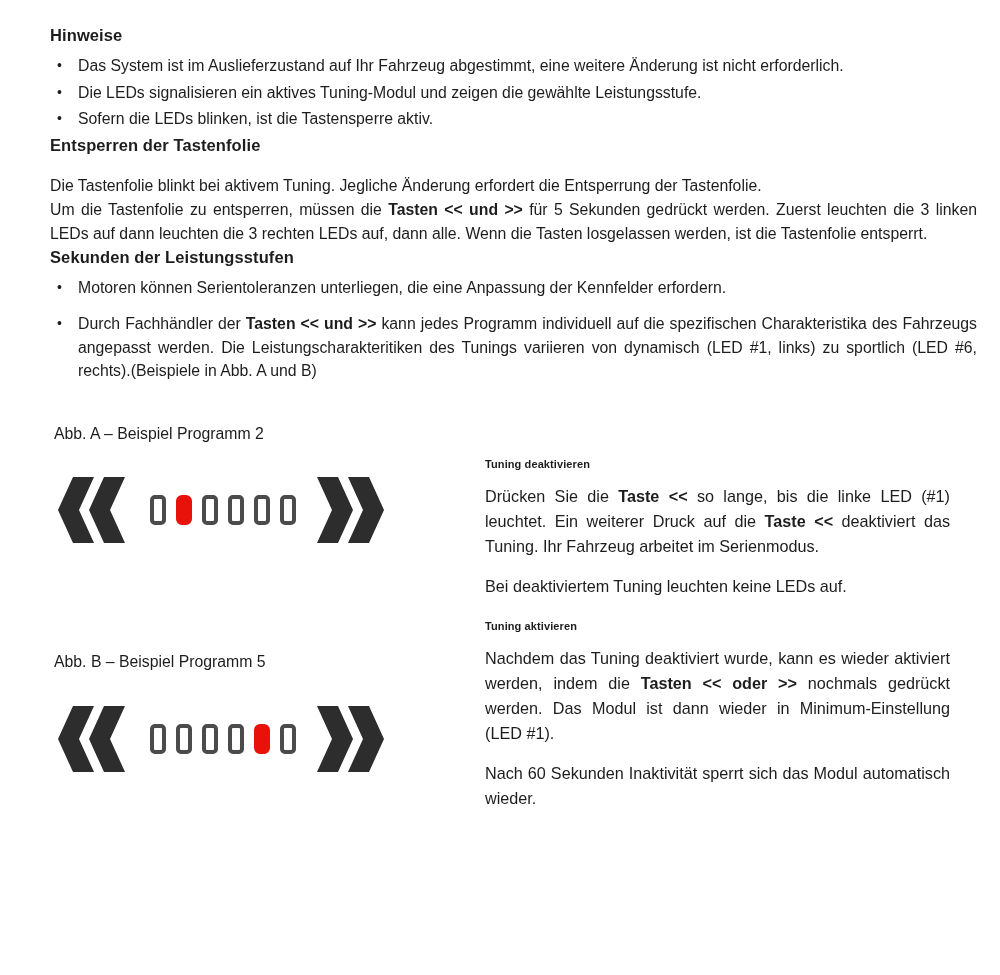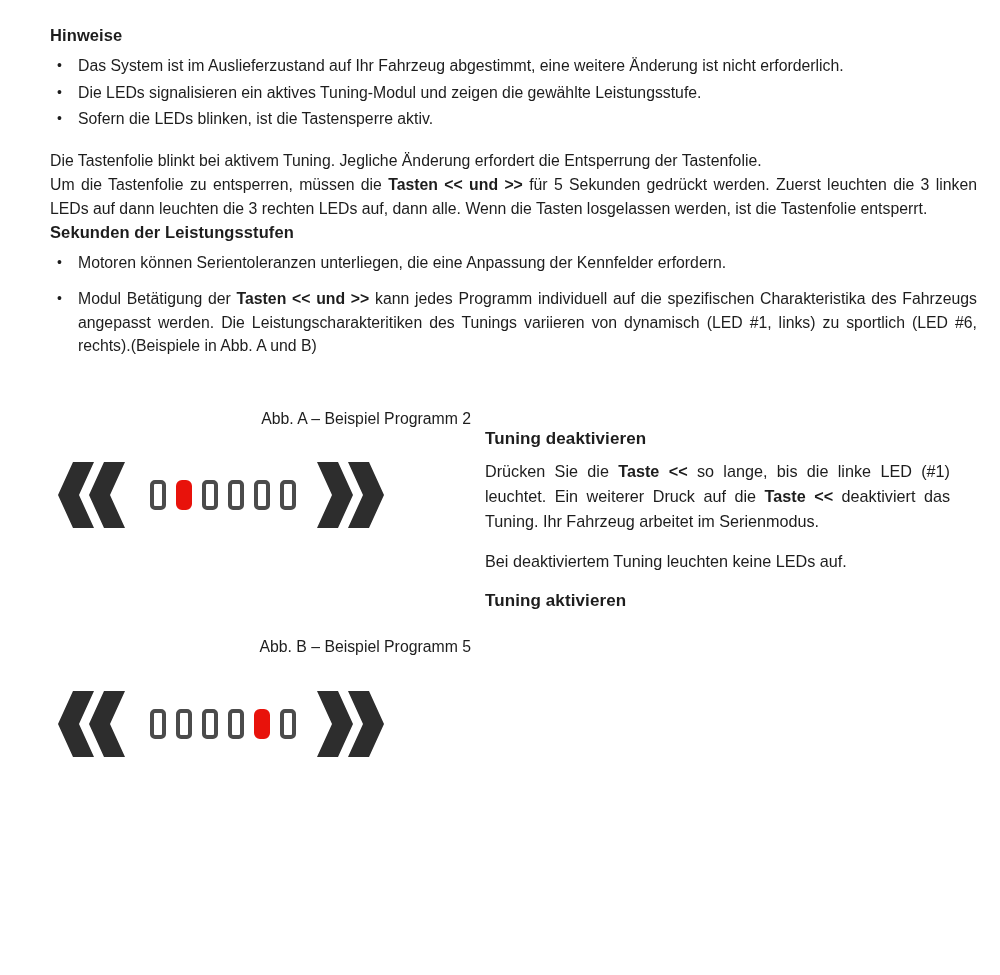--- a/index.html
+++ b/index.html
@@ -56,22 +56,21 @@
   .columns {
     display: flex;
     margin-top: 36px;
   }
   .col-left  { width: 435px; flex: 0 0 435px; }
   .col-right { width: 465px; flex: 0 0 465px; font-size: 16.2px; line-height: 25px; }
 
   .fig-caption {
     font-size: 15.8px;
     line-height: 22px;
-    margin: 14px;
-    text-align: right;
+    margin: 4px;
   }
   .fig-caption.second { margin-top: 108px; }
   .led-figure {
     display: flex;
     align-items: center;
     margin-top: 32px;
     padding-left: 8px;
     height: 66px;
   }
   .chevron {
@@ -94,21 +93,21 @@
     border: 4px solid var(--led-off-border, #4b4b4b);
     border-radius: 5px;
     background: #ffffff;
   }
   .led.on {
     background: var(--led-on, #e8120b);
     border-color: var(--led-on, #e8120b);
     border-radius: 6px;
   }
 
-  .col-right h3.doc-h { font-size: 17px; }
+  .col-right h3.doc-h { font-size: 11px; }
   .col-right .rh-first { margin-top: 34px; }
   .col-right .para { margin-top: 9px; }
   .col-right .para.gap { margin-top: 15px; }
   .col-right h3.second { margin-top: 16px; }
   b { font-weight: bold; }
 </style>
 </head>
 <body>
 
 <div class="page">
@@ -125,36 +124,37 @@
         <span class="li-body"><span>Die LEDs signalisieren ein aktives Tuning-Modul und zeigen die gewählte Leistungsstufe.</span></span>
       </li>
       <li>
         <span class="marker">•</span>
         <span class="li-body"><span>Sofern die LEDs blinken, ist die Tastensperre aktiv.</span></span>
       </li>
     </ul>
   </section>
 
   <section>
+    <h3 class="doc-h mt-sec">Entsperren der Tastenfolie</h3>
     <p class="para top-text mt-para" style="line-height:24px">Die Tastenfolie blinkt bei aktivem Tuning. Jegliche Änderung erfordert die Entsperrung der Tastenfolie.</p>
     <p class="para top-text just" style="line-height:24px"><span>Um die Tastenfolie zu entsperren, müssen die </span><b>Tasten &lt;&lt; und &gt;&gt;</b><span> für 5 Sekunden gedrückt werden. Zuerst leuchten die 3 linken LEDs auf dann leuchten die 3 rechten LEDs auf, dann alle. Wenn die Tasten losgelassen werden, ist die Tastenfolie entsperrt.</span></p>
   </section>
 
   <section>
     <h3 class="doc-h mt-sec2">Sekunden der Leistungsstufen</h3>
     <ul class="doc-list top-text mt-list">
       <li>
         <span class="marker">•</span>
         <span class="li-body">
           <span style="display:block"><span>Motoren können Serientoleranzen unterliegen, die eine Anpassung der Kennfelder erfordern.</span></span>
         </span>
       </li>
       <li class="li-gap">
         <span class="marker">•</span>
-        <span class="li-body just"><span>Modul Betätigung der </span><b>Tasten &lt;&lt; und &gt;&gt;</b><span> kann jedes Programm individuell auf die spezifischen Charakteristika des Fahrzeugs angepasst werden. Die Leistungscharakteritiken des Tunings variieren von dynamisch (LED #1, links) zu sportlich (LED #6, rechts).(Beispiele in Abb. A und B)</span></span>
+        <span class="li-body just"><span>Durch Fachhändler der </span><b>Tasten &lt;&lt; und &gt;&gt;</b><span> kann jedes Programm individuell auf die spezifischen Charakteristika des Fahrzeugs angepasst werden. Die Leistungscharakteritiken des Tunings variieren von dynamisch (LED #1, links) zu sportlich (LED #6, rechts).(Beispiele in Abb. A und B)</span></span>
       </li>
     </ul>
   </section>
 
   <div class="columns">
 
     <div class="col-left">
       <p class="fig-caption">Abb. A – Beispiel Programm 2</p>
       <div class="led-figure">
         <svg class="chevron" viewBox="0 0 67 66" aria-hidden="true">
@@ -195,16 +195,18 @@
         </svg>
       </div>
     </div>
 
     <div class="col-right">
       <h3 class="doc-h rh-first">Tuning deaktivieren</h3>
       <p class="para just"><span>Drücken Sie die </span><b>Taste &lt;&lt;</b><span> so lange, bis die linke LED (#1) leuchtet. Ein weiterer Druck auf die </span><b>Taste &lt;&lt;</b><span> deaktiviert das Tuning. Ihr Fahrzeug arbeitet im Serienmodus.</span></p>
       <p class="para gap">Bei deaktiviertem Tuning leuchten keine LEDs auf.</p>
 
       <h3 class="doc-h second">Tuning aktivieren</h3>
+      <p class="para just"><span>Nachdem das Tuning deaktiviert wurde, kann es wieder aktiviert werden, indem die </span><b>Tasten &lt;&lt; oder &gt;&gt;</b><span> nochmals gedrückt werden. Das Modul ist dann wieder in Minimum-Einstellung (LED #1).</span></p>
+      <p class="para gap just">Nach 60 Sekunden Inaktivität sperrt sich das Modul automatisch wieder.</p>
     </div>
 
   </div>
 </div>
 
 </body></html>

